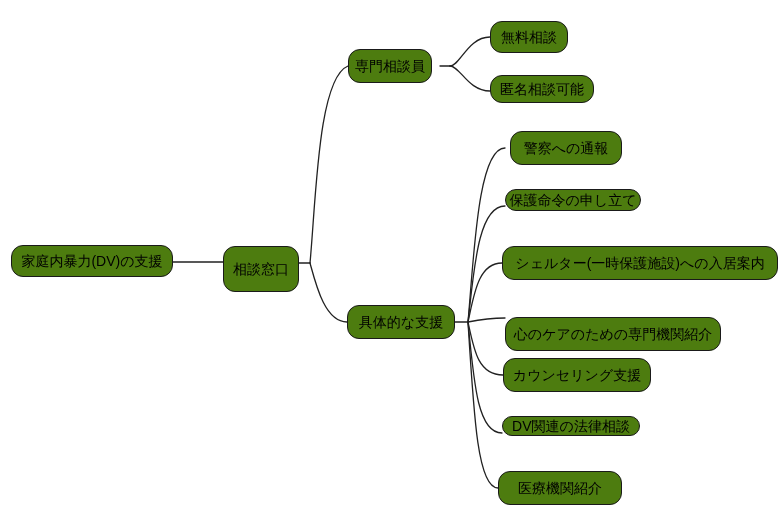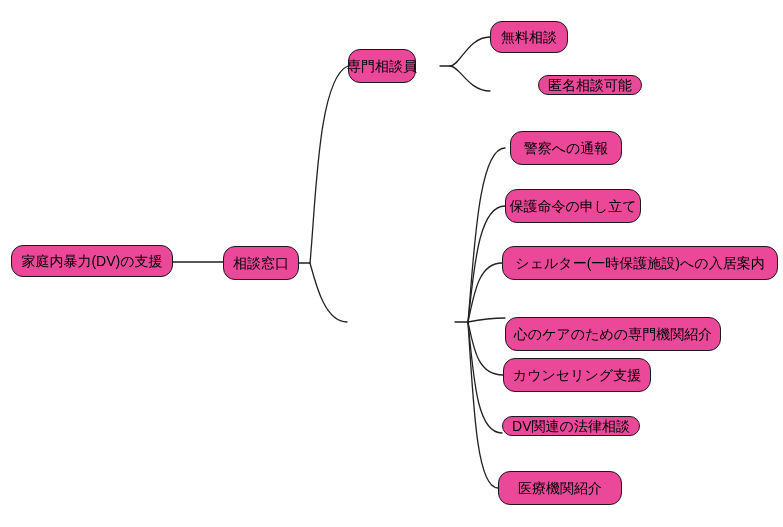--- a/index.html
+++ b/index.html
@@ -26,21 +26,21 @@
   svg.connectors path {
     fill: none;
     stroke: #222222;
     stroke-width: 1.3;
     stroke-linecap: round;
   }
   .node {
     position: absolute;
     z-index: 2;
     box-sizing: border-box;
-    background: #ec4899;
+    background: #4d7c0f;
     border: 1.6px solid #1a1a1a;
     border-radius: 12px;
     display: flex;
     align-items: center;
     justify-content: center;
     font-size: 14px;
     color: #000000;
     white-space: nowrap;
     line-height: 1;
   }
@@ -63,32 +63,33 @@
     <path d="M 468 322 C 474 270 478 206 505 206"></path>
     <path d="M 468 322 C 474 295 478 263 502 263"></path>
     <path d="M 468 322 C 478 320 490 318 505 318"></path>
     <path d="M 468 322 C 474 350 478 375 503 375"></path>
     <path d="M 468 322 C 474 385 478 433 502 433"></path>
     <path d="M 468 322 C 474 420 478 488 498 488"></path>
   </svg>
 
   <div class="node" style="left:11px; top:245px; width:162px; height:32px;">家庭内暴力(DV)の支援</div>
 
-  <div class="node" style="left:223px; top:246px; width:76px; height:34px;">相談窓口</div>
+  <div class="node" style="left:223px; top:246px; width:76px; height:46px;">相談窓口</div>
 
-  <div class="node" style="left:348px; top:49px; width:68px; height:34px;">専門相談員</div>
+  <div class="node" style="left:348px; top:49px; width:84px; height:34px;">専門相談員</div>
 
   <div class="node" style="left:490px; top:21px; width:78px; height:32px;">無料相談</div>
 
-  <div class="node" style="left:490px; top:75px; width:104px; height:20px;margin-left:48px;">匿名相談可能</div>
+  <div class="node" style="left:490px; top:75px; width:104px; height:28px;">匿名相談可能</div>
 
+  <div class="node" style="left:347px; top:305px; width:108px; height:34px;">具体的な支援</div>
 
   <div class="node" style="left:510px; top:131px; width:112px; height:34px;">警察への通報</div>
 
-  <div class="node" style="left:505px; top:189px; width:136px; height:34px;">保護命令の申し立て</div>
+  <div class="node" style="left:505px; top:189px; width:136px; height:22px;">保護命令の申し立て</div>
 
   <div class="node" style="left:502px; top:246px; width:276px; height:34px;">シェルター(一時保護施設)への入居案内</div>
 
   <div class="node" style="left:505px; top:301px; width:216px; height:34px;margin-top:16px;">心のケアのための専門機関紹介</div>
 
   <div class="node" style="left:503px; top:358px; width:148px; height:34px;">カウンセリング支援</div>
 
   <div class="node" style="left:502px; top:416px; width:138px; height:20px;">DV関連の法律相談</div>
 
   <div class="node" style="left:498px; top:471px; width:124px; height:34px;">医療機関紹介</div>

